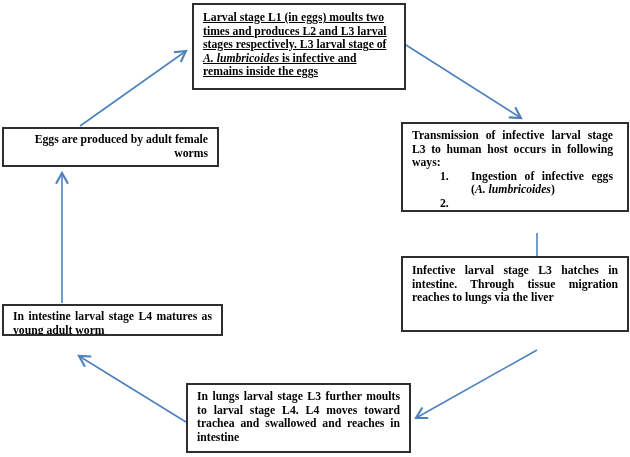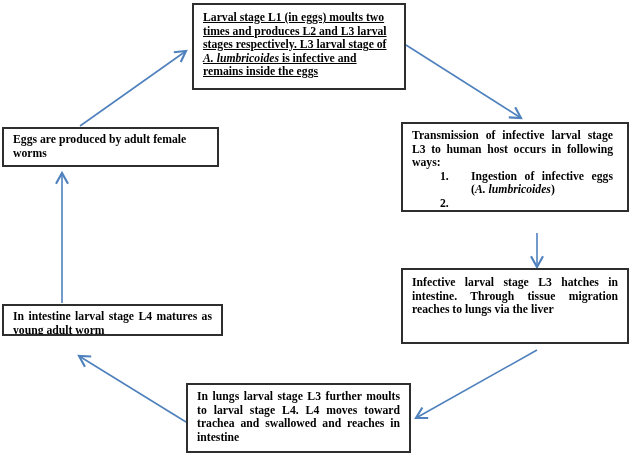--- a/index.html
+++ b/index.html
@@ -19,24 +19,24 @@
     border:2px solid #2e2e2e;
     font-size:11.7px;
     line-height:13.5px;
     overflow:hidden;
     z-index:2;
   }
   .just{text-align:justify;}
   .ital{font-style:italic;}
   #node-larval-moult   {left:192px; top:3px;   width:214px; height:87px;  padding:6px 9px 4px 9px;text-decoration:underline;}
   #node-transmission   {left:401px; top:122px; width:228px; height:90px; padding:5px 14px 4px 9px;}
-  #node-hatch          {left:401px; top:268px; width:228px; height:76px;  padding:6px 9px 4px 9px;}
+  #node-hatch          {left:401px; top:256px; width:228px; height:76px;  padding:6px 9px 4px 9px;}
   #node-lungs          {left:186px; top:383px; width:225px; height:70px;  padding:5px 9px 15px 9px;}
   #node-mature         {left:2px;   top:304px; width:221px; height:32px;  padding:4px 9px 4px 9px;}
-  #node-eggs           {left:2px;   top:127px; width:217px; height:40px;  padding:4px 9px 4px 9px;}
+  #node-eggs           {left:2px;   top:127px; width:217px; height:40px;  padding:4px 9px 4px 9px;text-align:right;}
   .list-row{display:flex;padding-left:28px;}
   .list-num{width:31px;flex:0 0 31px;}
   .list-text{flex:1;text-align:justify;}
   #arrow-layer{
     position:absolute;left:0;top:0;width:630px;height:457px;
     z-index:1;pointer-events:none;
   }
 </style>
 </head>
 <body>

